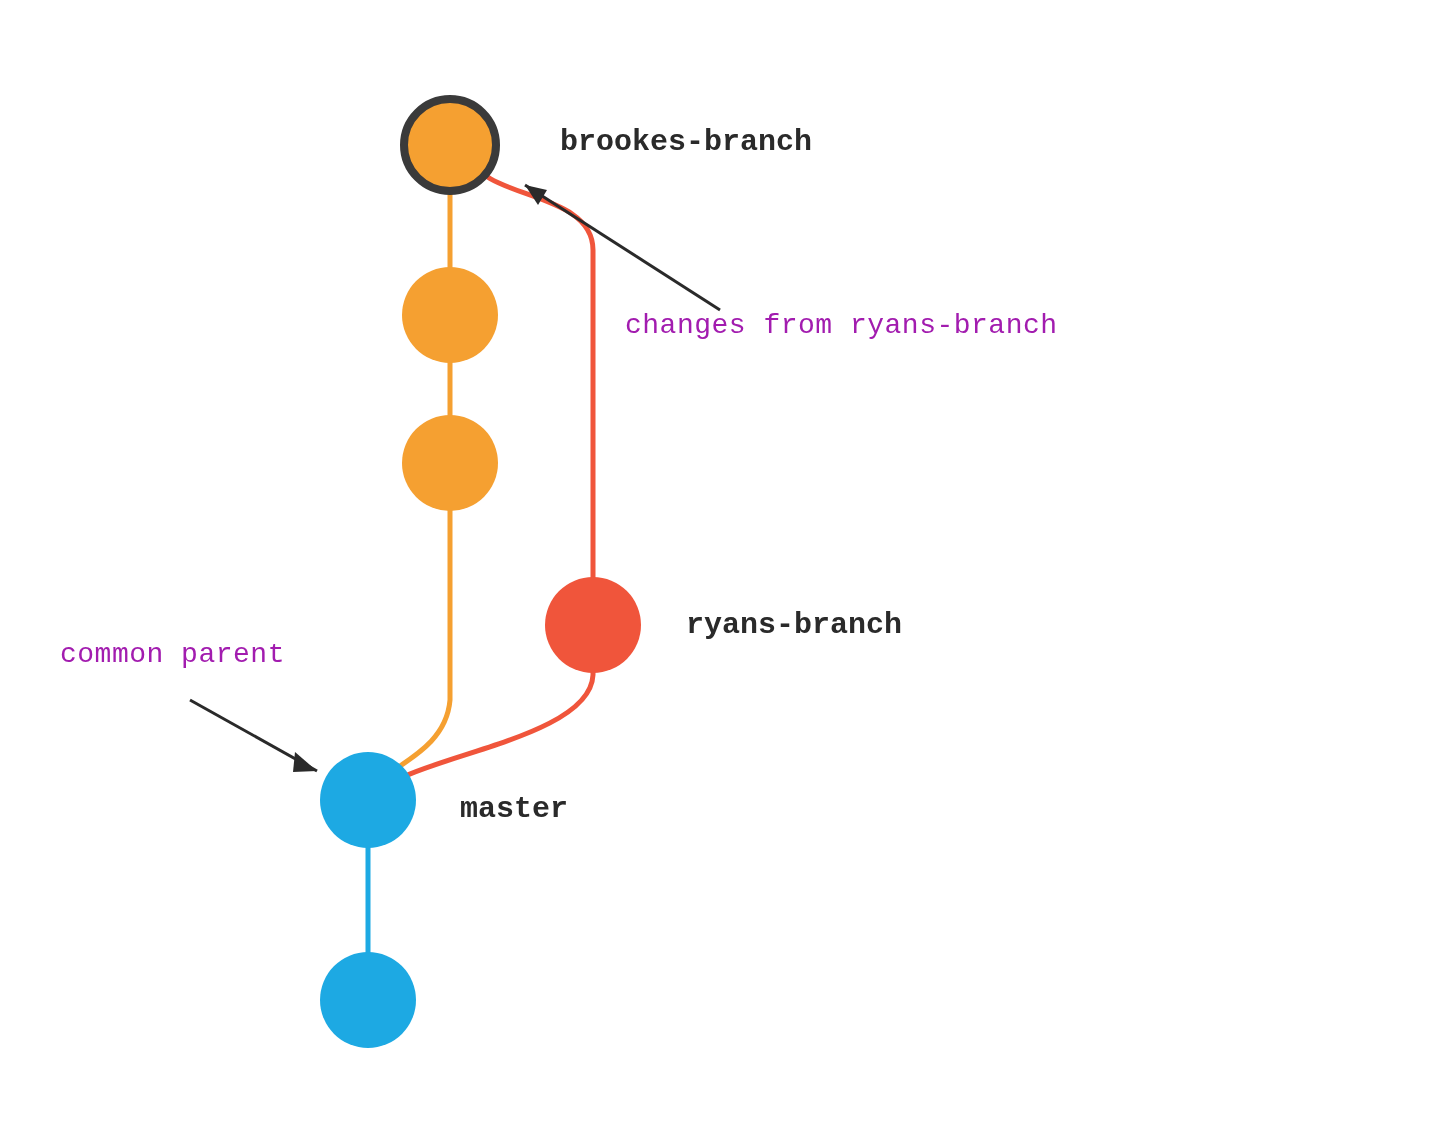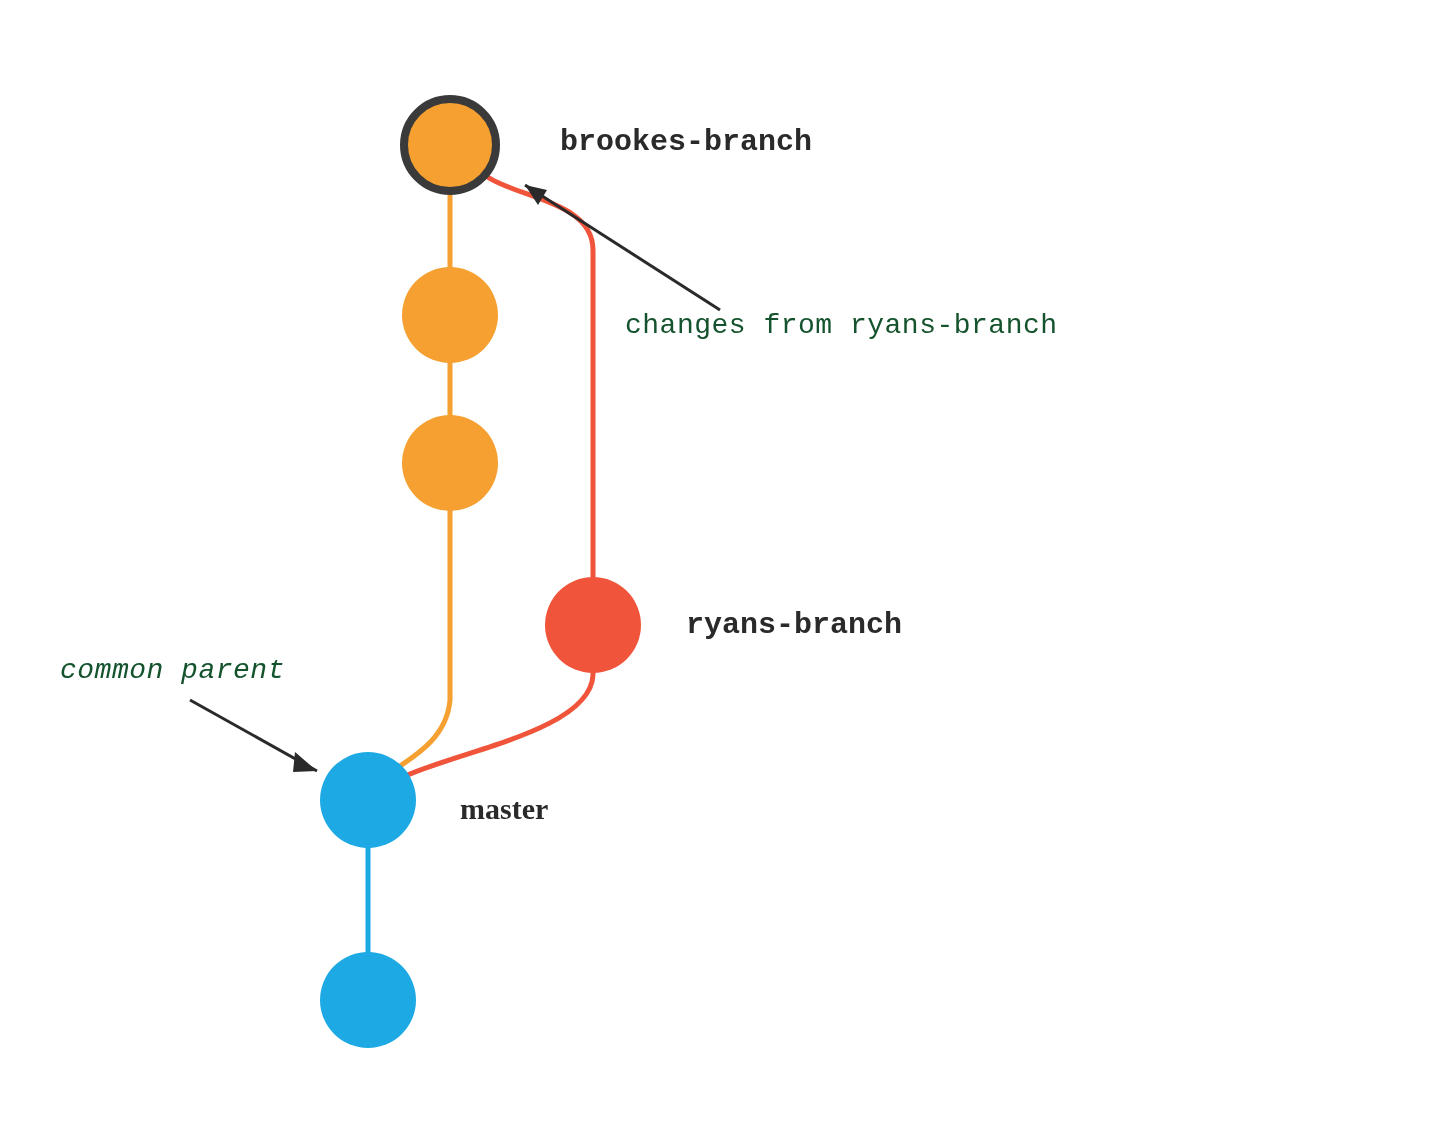--- a/index.html
+++ b/index.html
@@ -18,21 +18,21 @@
     .label {
       position: absolute;
       font-size: 30px;
       color: #2a2a2a;
     }
     .bold {
       font-weight: bold;
     }
     .annotation {
       font-size: 28px;
-      color: #14532d;
+      color: #a21caf;
       letter-spacing: 0.5px;
     }
     .mono {
       font-family: 'Courier New', monospace;
     }
   </style>
 </head>
 <body>
 
 <svg width="1456" height="1148">
@@ -55,21 +55,21 @@
 
   <line x1="720" y1="310" x2="525" y2="185" stroke="#2A2A2A" stroke-width="3"></line>
   <polygon points="525,185 547,190 538,205" fill="#2A2A2A"></polygon>
 
   <line x1="190" y1="700" x2="317" y2="771" stroke="#2A2A2A" stroke-width="3"></line>
   <polygon points="317,771 295,752 293,772" fill="#2A2A2A"></polygon>
 </svg>
 
 <div class="label bold mono" style="left:560px; top:125px;">brookes-branch</div>
 <div class="label bold mono" style="left:686px; top:608px;">ryans-branch</div>
-<div class="label bold mono" style="left:460px; top:792px;font-family:Liberation Serif, serif;">master</div>
+<div class="label bold mono" style="left:460px; top:792px;">master</div>
 
 <div class="label annotation" style="left:625px; top:305px; line-height:1.5;">
   <div>
     <span>changes from </span><span class="mono">ryans-branch</span>
   </div>
 </div>
 
-<div class="label annotation" style="left:60px; top:655px;font-style:italic;">common parent</div>
+<div class="label annotation" style="left:60px; top:639px;">common parent</div>
 
 </body></html>

